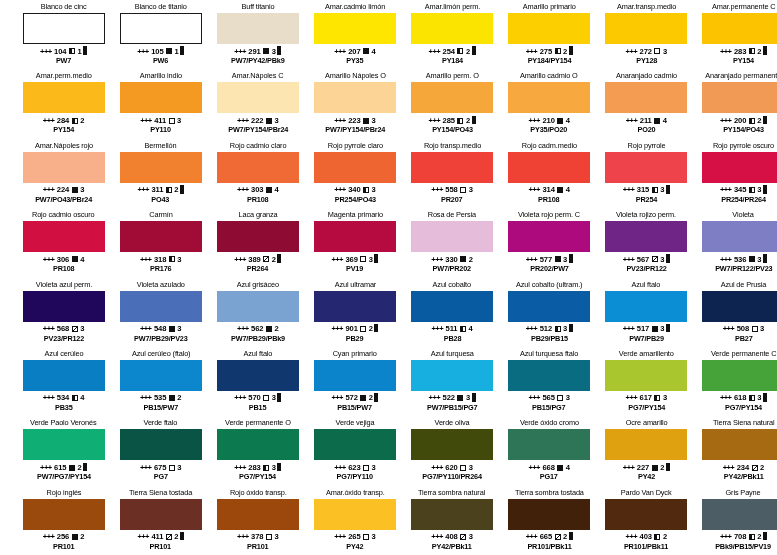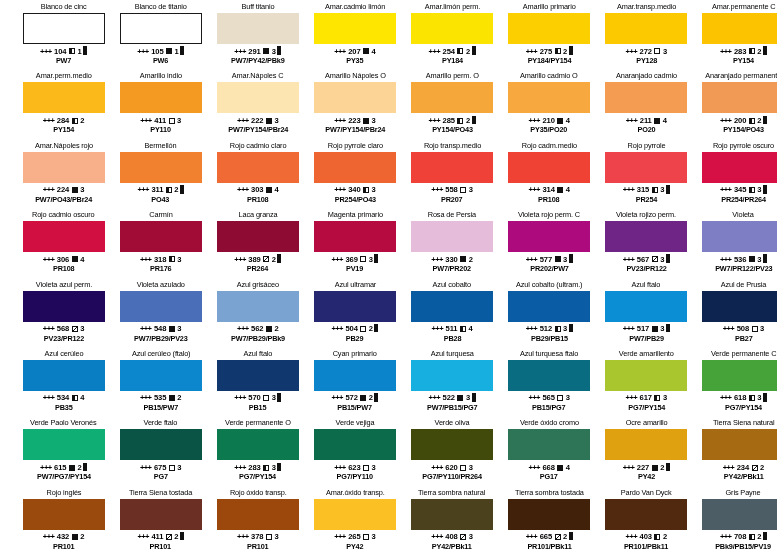--- a/index.html
+++ b/index.html
@@ -570,21 +570,21 @@
         </div>
         <div class="pigments">PW7/PB29/PBk9</div>
       </div>
     </div>
     <div class="cell">
       <div class="cname">Azul ultramar</div>
       <div class="swatch" style="background: rgb(37, 39, 113);"></div>
       <div class="specs">
         <div class="specline1">
           <span class="plus">+++</span>
-          <span class="code">504</span>
+          <span class="code">901</span>
           <span class="sym empty"></span>
           <span class="qty">2</span>
           <span class="jar"></span>
         </div>
         <div class="pigments">PB29</div>
       </div>
     </div>
     <div class="cell">
       <div class="cname">Azul cobalto</div>
       <div class="swatch" style="background: rgb(8, 91, 160);"></div>
@@ -853,21 +853,21 @@
         </div>
         <div class="pigments">PY42/PBk11</div>
       </div>
     </div>
     <div class="cell">
       <div class="cname">Rojo inglés</div>
       <div class="swatch" style="background: rgb(154, 74, 12);"></div>
       <div class="specs">
         <div class="specline1">
           <span class="plus">+++</span>
-          <span class="code">432</span>
+          <span class="code">256</span>
           <span class="sym full"></span>
           <span class="qty">2</span>
         </div>
         <div class="pigments">PR101</div>
       </div>
     </div>
     <div class="cell">
       <div class="cname">Tierra Siena tostada</div>
       <div class="swatch" style="background: rgb(107, 48, 35);"></div>
       <div class="specs">

